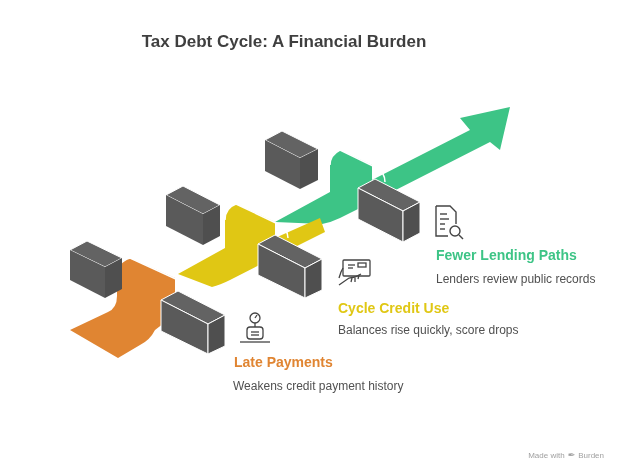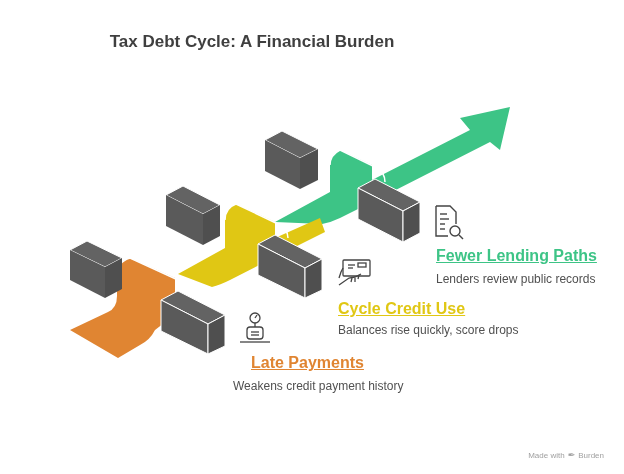--- a/index.html
+++ b/index.html
@@ -1,19 +1,19 @@
 <!DOCTYPE html>
 <html><head>
 <meta charset="utf-8">
 <style>
   html, body { margin: 0; padding: 0; background: #ffffff; }
   body { width: 624px; height: 474px; position: relative; overflow: hidden; font-family: "Liberation Sans", sans-serif; }
-  .title { position: absolute; left: 0; top: 32px; width: 504px; text-align: center; font-size: 17px; font-weight: bold; color: #3f3f3f; }
+  .title { position: absolute; left: 0; top: 32px; width: 504px; text-align: center; font-size: 17px; font-weight: bold; color: #3f3f3f; padding-left: 32px; }
   svg.art { position: absolute; left: 0; top: 0; }
-  .step-title { position: absolute; font-size: 16px; font-weight: bold; white-space: nowrap; text-decoration: underline; }
+  .step-title { position: absolute; font-size: 14px; font-weight: bold; white-space: nowrap; }
   .step-desc { position: absolute; font-size: 12px; color: #505050; white-space: nowrap; }
   .icon { position: absolute; }
   .footer { position: absolute; right: 20px; bottom: 14px; font-size: 8px; color: #a0a0a0; display: flex; align-items: center; gap: 3px; margin-top: 16px; }
 </style>
 </head>
 <body>
 
 <div class="title">Tax Debt Cycle: A Financial Burden</div>
 
 <svg class="art" width="624" height="474" viewBox="0 0 624 474">
@@ -93,20 +93,20 @@
 
 <svg class="icon" style="left:238px; top:312px;" width="34" height="34" viewBox="0 0 34 34">
   <circle cx="17" cy="6" r="5" fill="none" stroke="#444" stroke-width="1.3"></circle>
   <line x1="17" y1="6" x2="19" y2="3" stroke="#444" stroke-width="1.3"></line>
   <line x1="17" y1="11" x2="17" y2="15" stroke="#444" stroke-width="1.3"></line>
   <rect x="9" y="15" width="16" height="12" rx="3" fill="none" stroke="#444" stroke-width="1.3"></rect>
   <line x1="13" y1="20" x2="21" y2="20" stroke="#444" stroke-width="1.3"></line>
   <line x1="13" y1="23" x2="21" y2="23" stroke="#444" stroke-width="1.3"></line>
   <line x1="2" y1="30" x2="32" y2="30" stroke="#444" stroke-width="1.3"></line>
 </svg>
-<div class="step-title" style="left:251px; top:354px; color:#E08532;">Late Payments</div>
+<div class="step-title" style="left:234px; top:354px; color:#E08532;">Late Payments</div>
 <div class="step-desc" style="left:233px; top:379px;text-align:center;">Weakens credit payment history</div>
 
 <div class="footer">
   <span>Made with</span>
   <span style="font-size:9px;">✒</span>
   <span>Burden</span>
 </div>
 
 </body></html>

